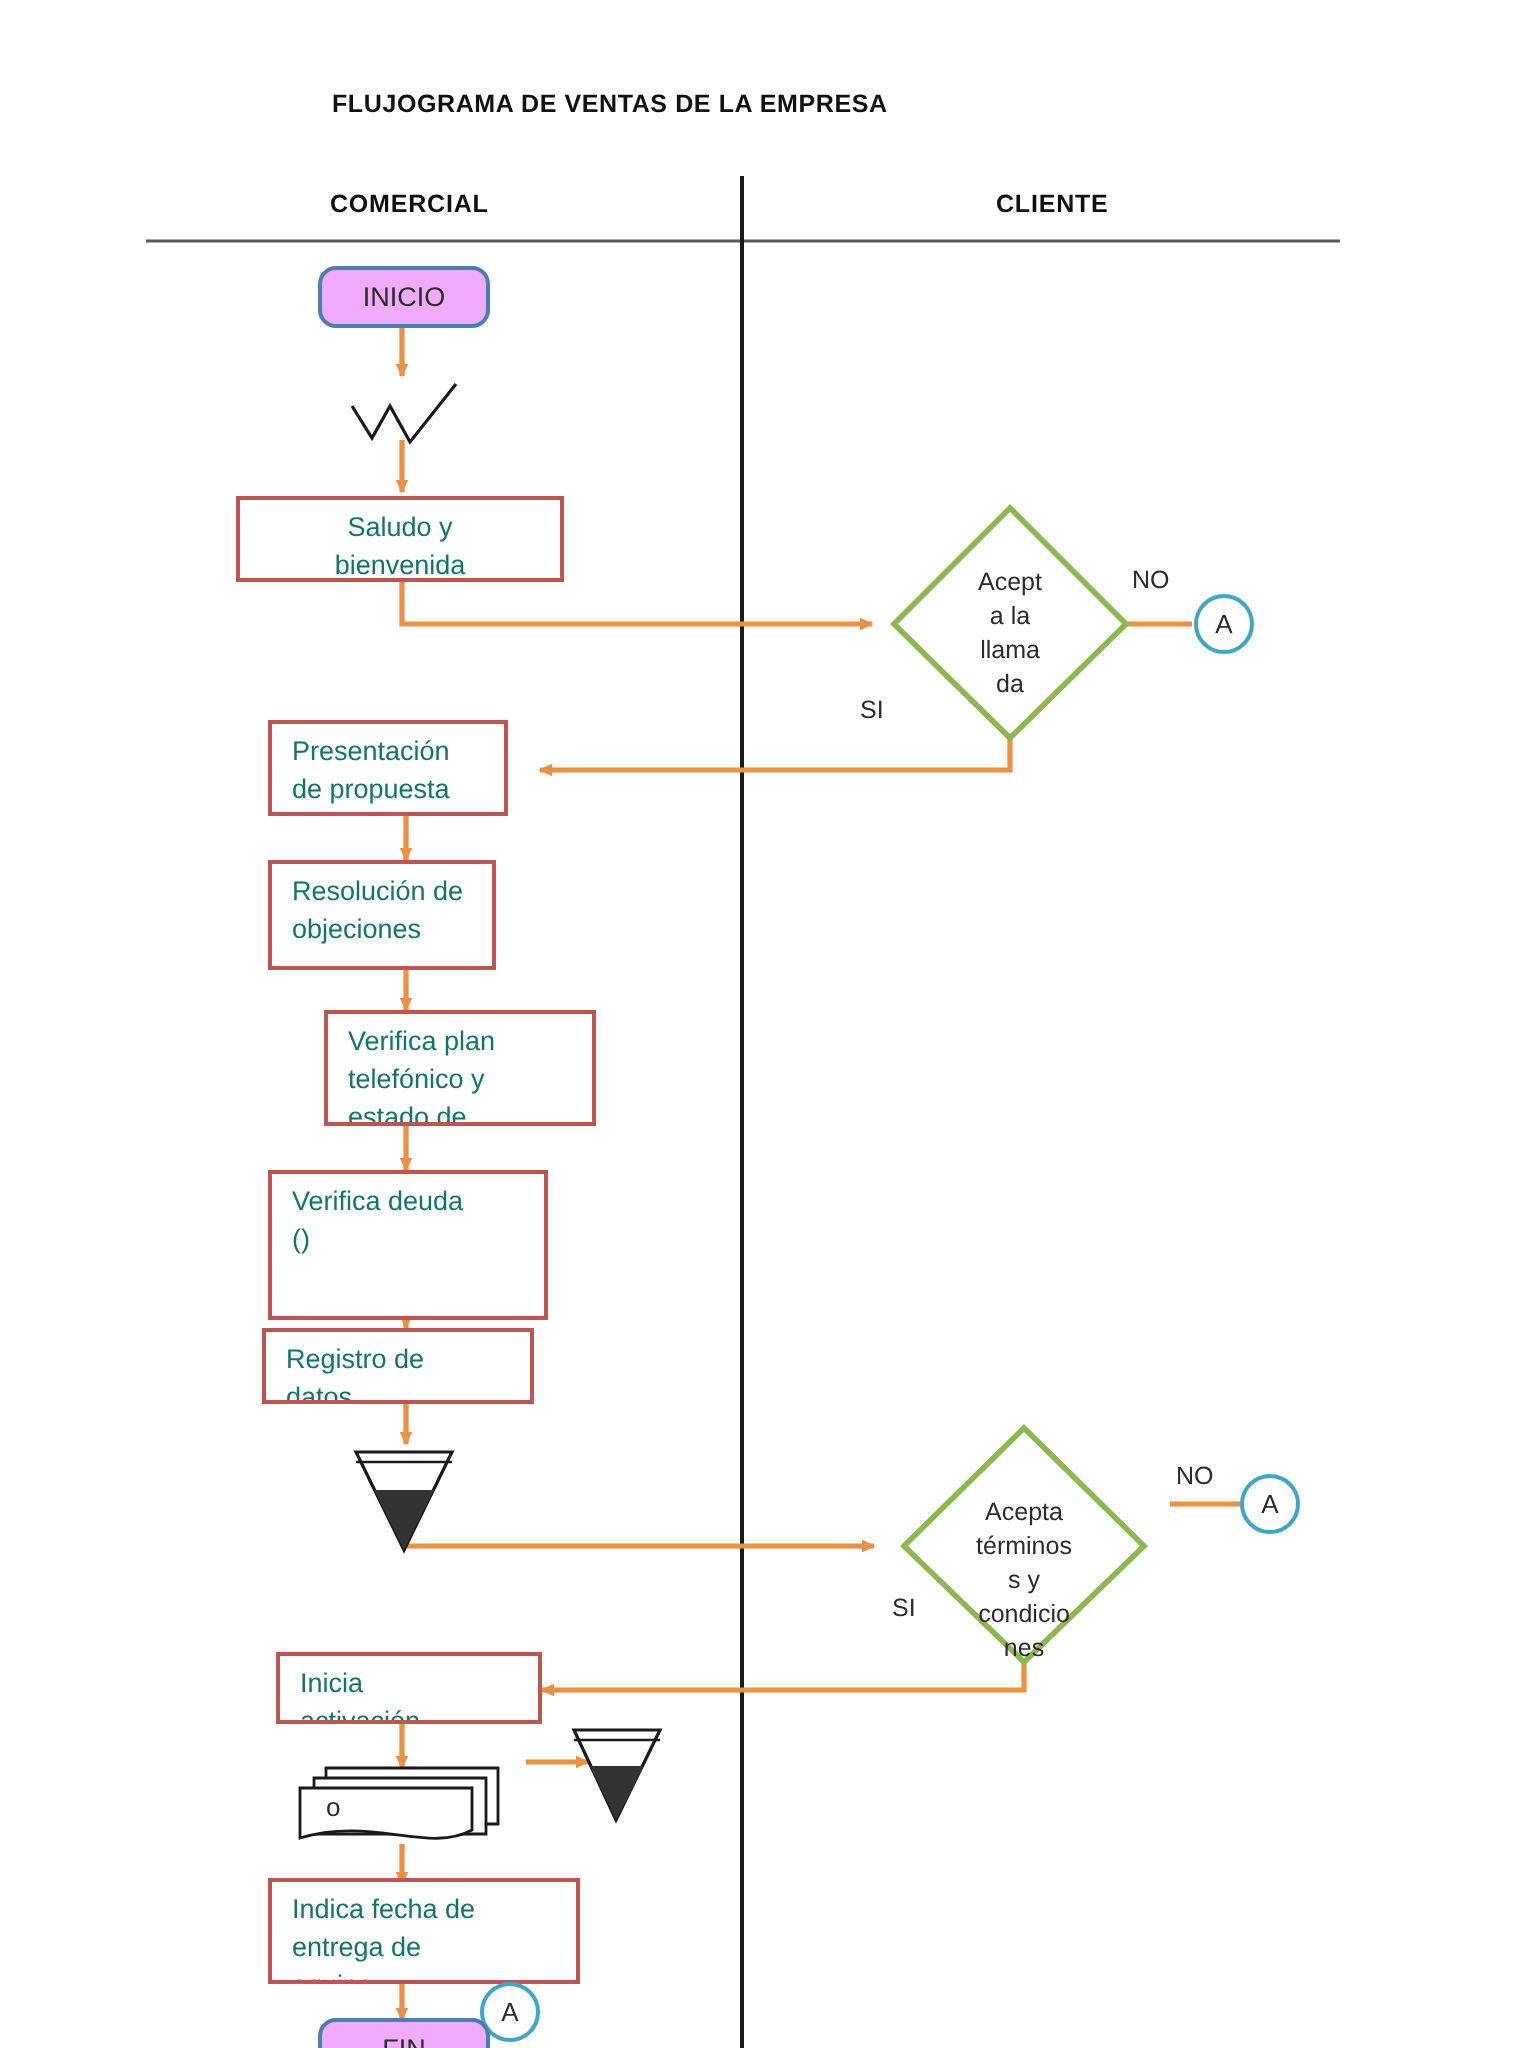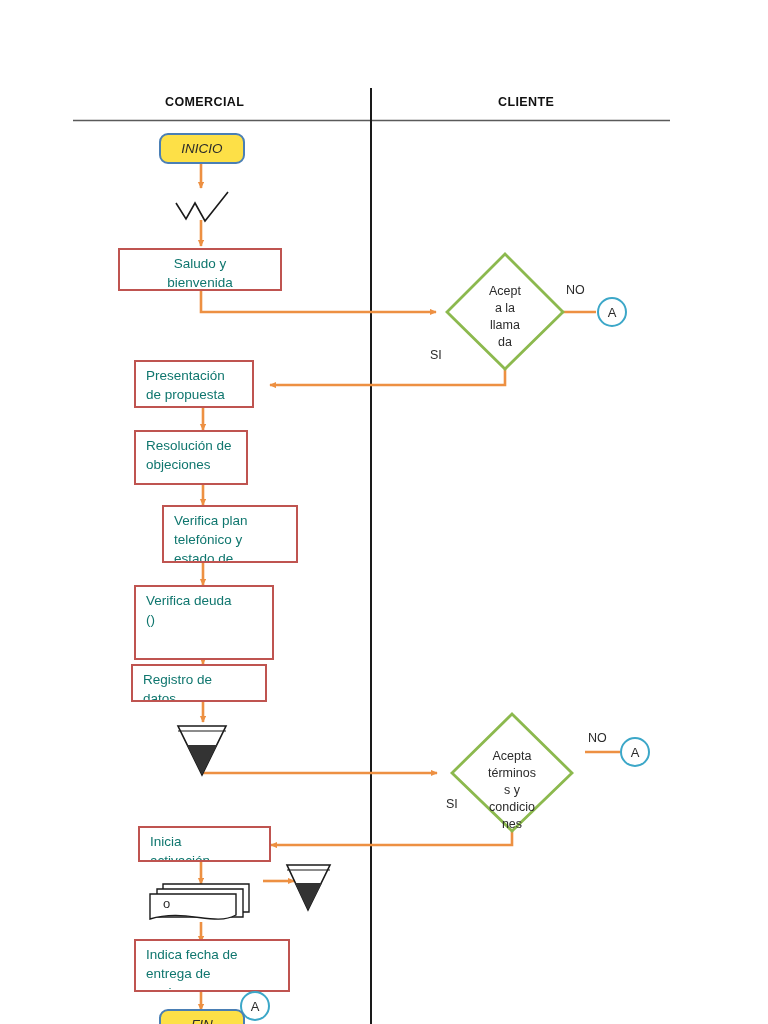--- a/index.html
+++ b/index.html
@@ -63,26 +63,25 @@
     right: 6px;
     top: 4px;
   }
   .proc.center .txt { left: 4px; right: 4px; text-align: center; }
 
   
   .term {
     box-sizing: border-box;
     border: 2.6px solid #4a7fb5;
     border-radius: 9px;
-    background: #fde047;
+    background: #f0abfc;
     font-size: 13.5px;
     color: #2b2b2b;
     text-align: center;
     overflow: hidden;
-    font-style: italic;
   }
   .term .txt { position: absolute; left: 0; right: 0; top: 6px; }
 
   
   .conn {
     box-sizing: border-box;
     border-radius: 50%;
     border: 2.6px solid #3ca7c8;
     background: #ffffff;
     font-size: 13px;
@@ -177,20 +176,21 @@
       <line x1="287" y1="870" x2="330" y2="870" stroke="#1a1a1a" stroke-width="1.2"></line>
     </g>
 
     <g>
       <path d="M163,884 L249,884 L249,912 L163,912 Z" fill="#ffffff" stroke="#1a1a1a" stroke-width="1.4"></path>
       <path d="M157,889 L243,889 L243,917 L157,917 Z" fill="#ffffff" stroke="#1a1a1a" stroke-width="1.4"></path>
       <path d="M150,894 L236,894 L236,915 C214,927 186,908 150,919 Z" fill="#ffffff" stroke="#1a1a1a" stroke-width="1.4"></path>
     </g>
   </svg>
 
+  <div class="abs doc-title">FLUJOGRAMA DE VENTAS DE LA EMPRESA</div>
 
   <div class="abs lane-header comercial">COMERCIAL</div>
   <div class="abs lane-header cliente">CLIENTE</div>
 
   <div class="abs term" style="left:159px; top:133px; width:86px; height:31px;">
     <div class="txt">INICIO</div>
   </div>
 
   <div class="abs proc center" style="left:118px; top:248px; width:164px; height:43px;">
     <div class="txt" style="white-space:pre-line;">Saludo y

